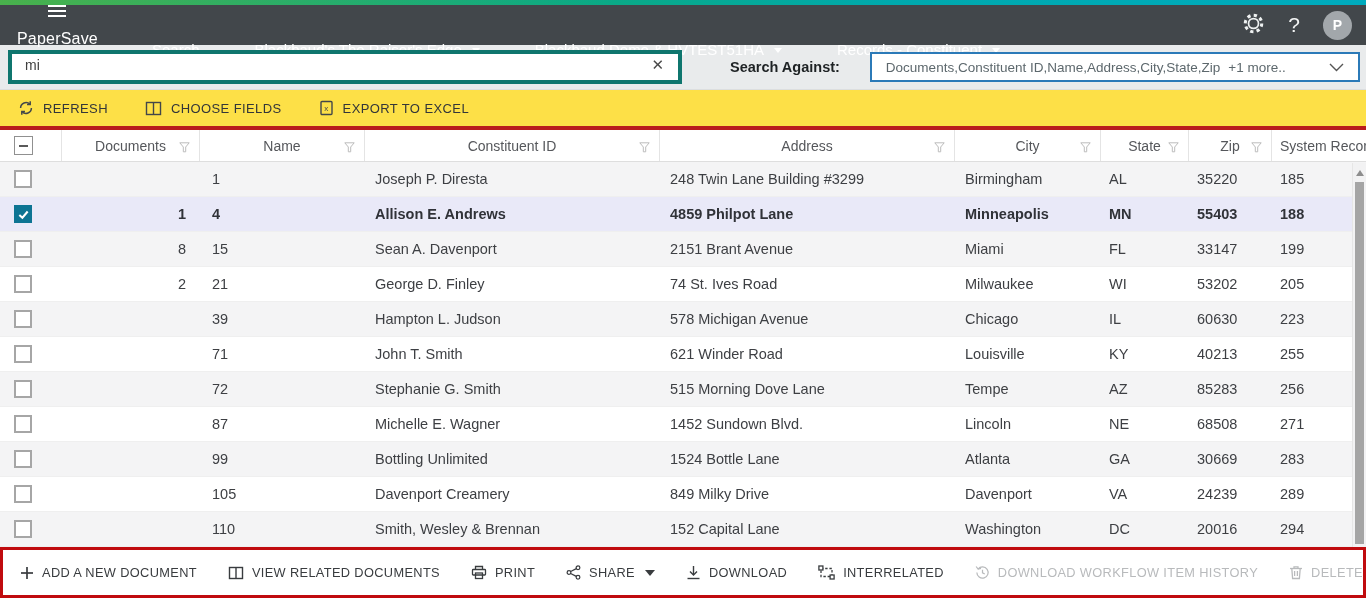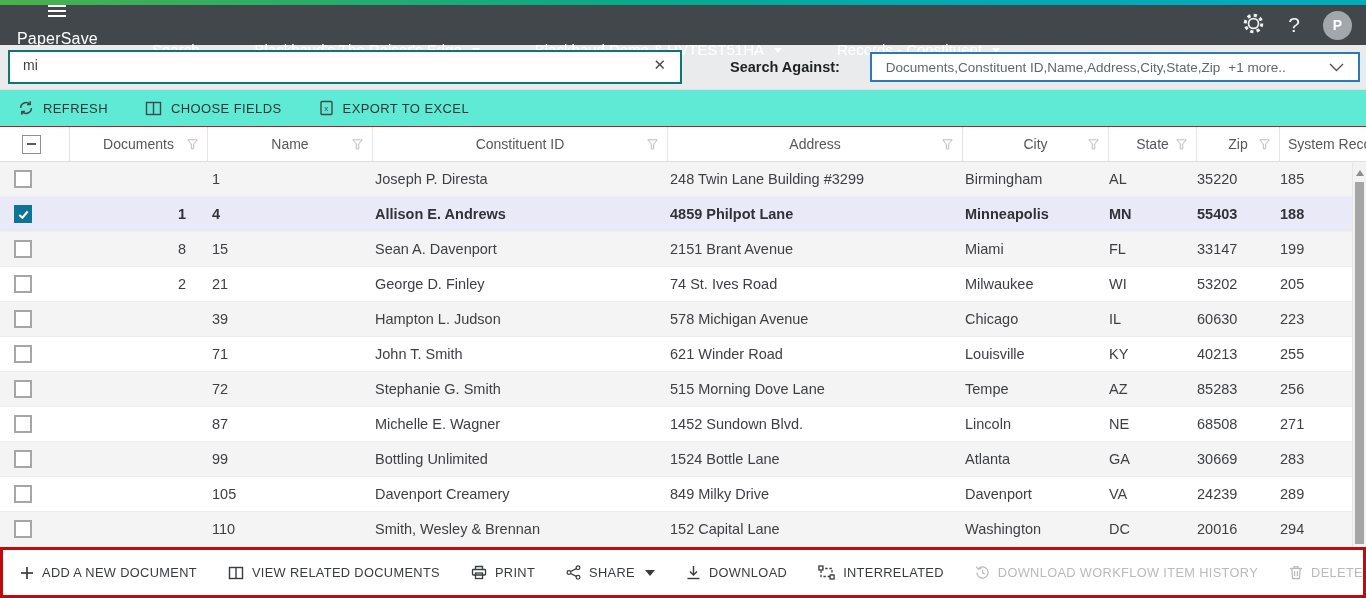--- a/index.html
+++ b/index.html
@@ -18,39 +18,39 @@
   .caret-down { width:0; height:0; border-left:4.5px solid transparent; border-right:4.5px solid transparent;
     border-top:5px solid #fff; margin-top:2px; }
   .tb-right { margin-left:auto; display:flex; align-items:center; gap:23px; padding-right:14px; }
   .q-icon { font-size:21px; color:#f2f4f4; font-weight:400; }
   .avatar { width:29px; height:29px; border-radius:50%; background:#a2a7ab; color:#fff;
     display:flex; align-items:center; justify-content:center; font-size:14px; font-weight:bold; }
 
   
   .searchrow { height:45px; background:#e9ebec; display:flex; align-items:center; padding:0 6px 0 8px;
     border-bottom:1px solid #dcdedf; }
-  .search-box { width:674px; height:34px; background:#fff; border:2px solid #0f766e;
+  .search-box { width:674px; height:34px; background:#fff; border:4px solid #0f766e;
     display:flex; align-items:center; padding:0 12px 5px 13px; }
   .search-value { font-size:14px; color:#3f3f3f; flex:1; }
   .clear-x { font-size:15px; color:#4a4a4a; cursor:pointer; padding:0 2px; }
   .against-label { margin-left:48px; font-size:14.5px; font-weight:bold; color:#1e2224; white-space:nowrap; }
   .against-select { margin-left:30px; flex:1; height:30px; background:#fff; border:2px solid #2b7ab8;
     display:flex; align-items:center; padding:0 14px; gap:8px; }
   .against-value { font-size:13.5px; color:#5d686d; white-space:nowrap; overflow:hidden; }
   .against-more { font-size:13.5px; color:#5d686d; white-space:nowrap; }
   .chev { margin-left:auto; flex:none; }
 
   
-  .actionsrow { height:36px; background:#5eead4; display:flex; align-items:center; gap:37px; padding-left:18px; }
+  .actionsrow { height:36px; background:#fde047; display:flex; align-items:center; gap:37px; padding-left:18px; }
   .action { display:flex; align-items:center; gap:9px; font-size:13px; letter-spacing:.4px; color:#333639; cursor:pointer; }
   .action svg, .f-item svg { display:block; }
 
   
   .grid-cols { display:grid; grid-template-columns:62px 138px 165px 295px 295px 146px 88px 83px 1fr; }
-  .thead { height:36px; border-top:1px solid #b91c1c; border-bottom:1px solid #dedede; background:#fff;padding-left:8px; }
+  .thead { height:36px; border-top:4px solid #b91c1c; border-bottom:1px solid #dedede; background:#fff; }
   .th { position:relative; display:flex; align-items:center; justify-content:center;
     font-size:14px; color:#55575b; border-right:1px solid #e4e4e4; overflow:hidden; white-space:nowrap; }
   .th:last-child { border-right:none; justify-content:flex-start; padding-left:8px; }
   .th .funnel { position:absolute; right:9px; top:12px; }
   .th-check { justify-content:flex-start; padding-left:14px; }
   .cb-ind { width:19px; height:19px; border:1px solid #909090; background:#fff;
     display:flex; align-items:center; justify-content:center; }
   .cb-ind i { display:block; width:9px; height:2px; background:#5a5a5a; }
 
   .tbody { position:relative; height:385px; background:#fff; }

